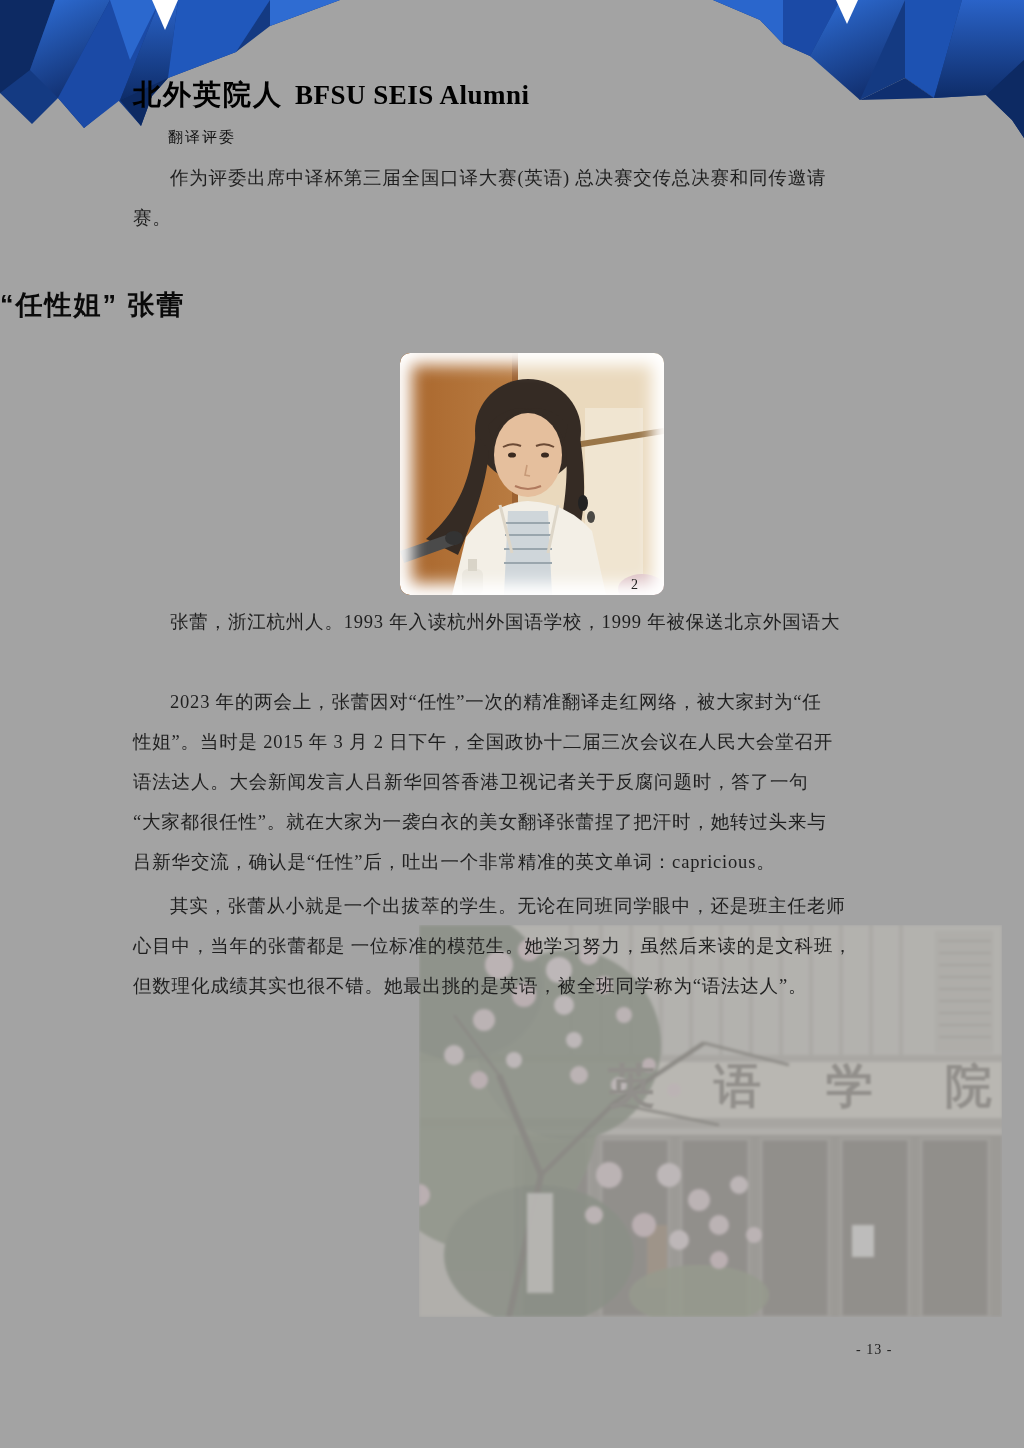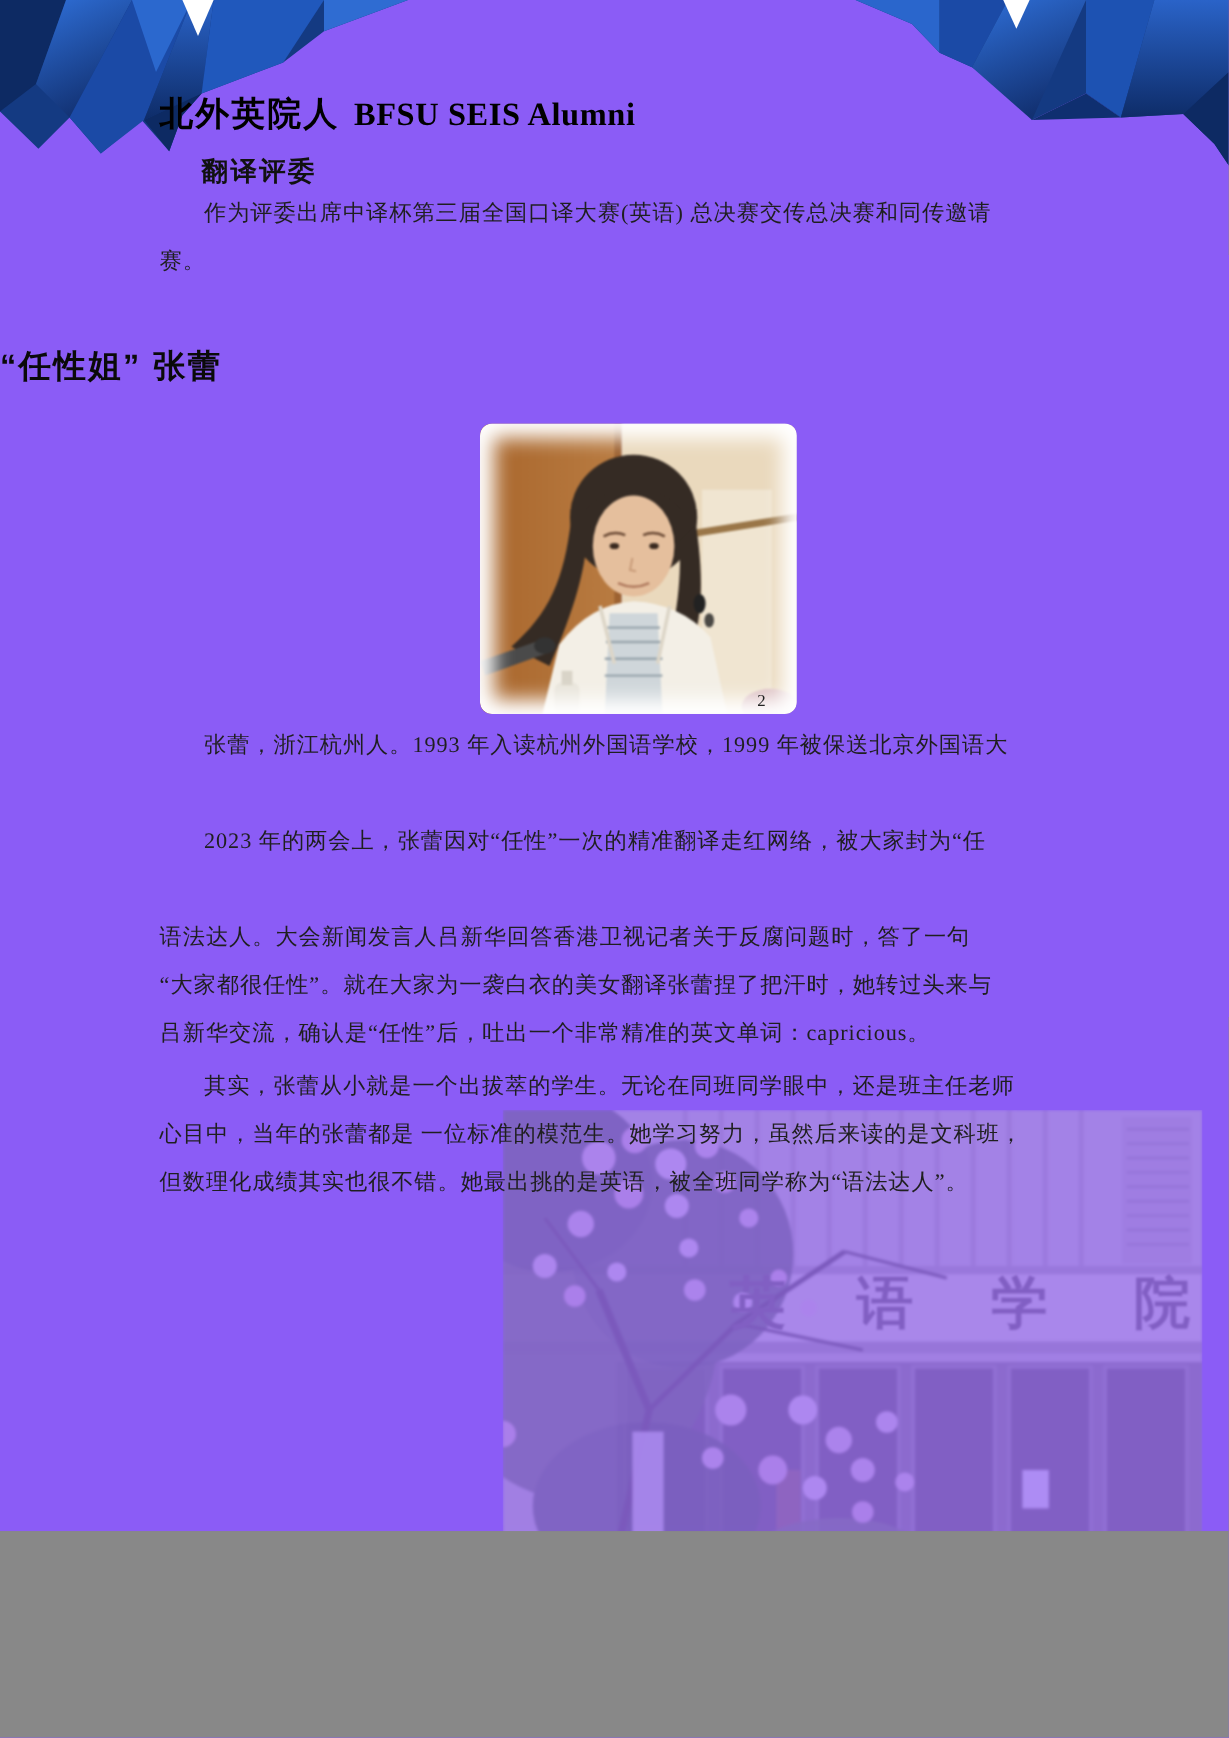--- a/index.html
+++ b/index.html
@@ -1,20 +1,20 @@
 <!DOCTYPE html>
 <html><head>
 <meta charset="utf-8">
 <style>
   html,body{margin:0;padding:0;background:#888;}
   .page{
     position:relative;
-    width:1024px;height:1276px;
+    width:1024px;height:1448px;
     margin:0 auto;
-    background:#8b5cf6;
+    background:#a3a3a3;
     overflow:hidden;
     font-family:"Liberation Serif","DejaVu Serif",serif;
   }
   
   .deco{position:absolute;top:0;z-index:1;}
   .deco-left{left:0;}
   .deco-right{right:0;}
   
   .masthead{
     position:absolute;left:133px;top:76px;z-index:3;
@@ -24,21 +24,21 @@
     font-family:"Liberation Serif","DejaVu Serif",serif;
     font-weight:bold;font-size:28px;letter-spacing:2px;
   }
   .masthead .en{
     font-family:"Liberation Serif","DejaVu Serif",serif;
     font-weight:bold;font-size:27px;margin-left:12px;letter-spacing:0.5px;
   }
   .kicker{
     position:absolute;left:168px;top:128px;z-index:3;
     font-family:"Liberation Sans","DejaVu Sans",sans-serif;
-    font-weight:bold;font-size:22px;letter-spacing:2px;color:#111;
+    font-weight:normal;font-size:15px;letter-spacing:2px;color:#111;
   }
   
   .line{
     position:absolute;left:133px;z-index:4;
     font-size:18.5px;line-height:24px;color:#1f1f1f;
     letter-spacing:0.8px;white-space:nowrap;
   }
   .indent{padding-left:37px;}
   .article-title{
     position:absolute;left:0;top:287px;width:100%;z-index:4;
@@ -174,20 +174,21 @@
       <rect x="68" y="206" width="9" height="12" fill="#d9d4c8"></rect>
 
       <ellipse cx="242" cy="236" rx="24" ry="15" fill="#d8b8c0" opacity="0.85"></ellipse>
     </svg>
     <div class="feather"></div>
     <div class="corner-mark">2</div>
   </div>
 
   <div class="line indent" style="top:610px">张蕾，浙江杭州人。1993 年入读杭州外国语学校，1999 年被保送北京外国语大</div>
   <div class="line indent" style="top:690px">2023 年的两会上，张蕾因对“任性”一次的精准翻译走红网络，被大家封为“任</div>
+  <div class="line" style="top:730px">性姐”。当时是 2015 年 3 月 2 日下午，全国政协十二届三次会议在人民大会堂召开</div>
   <div class="line" style="top:770px">语法达人。大会新闻发言人吕新华回答香港卫视记者关于反腐问题时，答了一句</div>
   <div class="line" style="top:810px">“大家都很任性”。就在大家为一袭白衣的美女翻译张蕾捏了把汗时，她转过头来与</div>
   <div class="line indent" style="top:894px">其实，张蕾从小就是一个出拔萃的学生。无论在同班同学眼中，还是班主任老师</div>
   <div class="line" style="top:850px">吕新华交流，确认是“任性”后，吐出一个非常精准的英文单词：capricious。</div>
   <div class="line" style="top:934px">心目中，当年的张蕾都是 一位标准的模范生。她学习努力，虽然后来读的是文科班，</div>
   <div class="line" style="top:974px">但数理化成绩其实也很不错。她最出挑的是英语，被全班同学称为“语法达人”。</div>
 
   <div class="building">
     <svg width="583" height="392" viewBox="0 0 583 392">
       <rect x="0" y="0" width="583" height="392" fill="#ded8cc"></rect>

